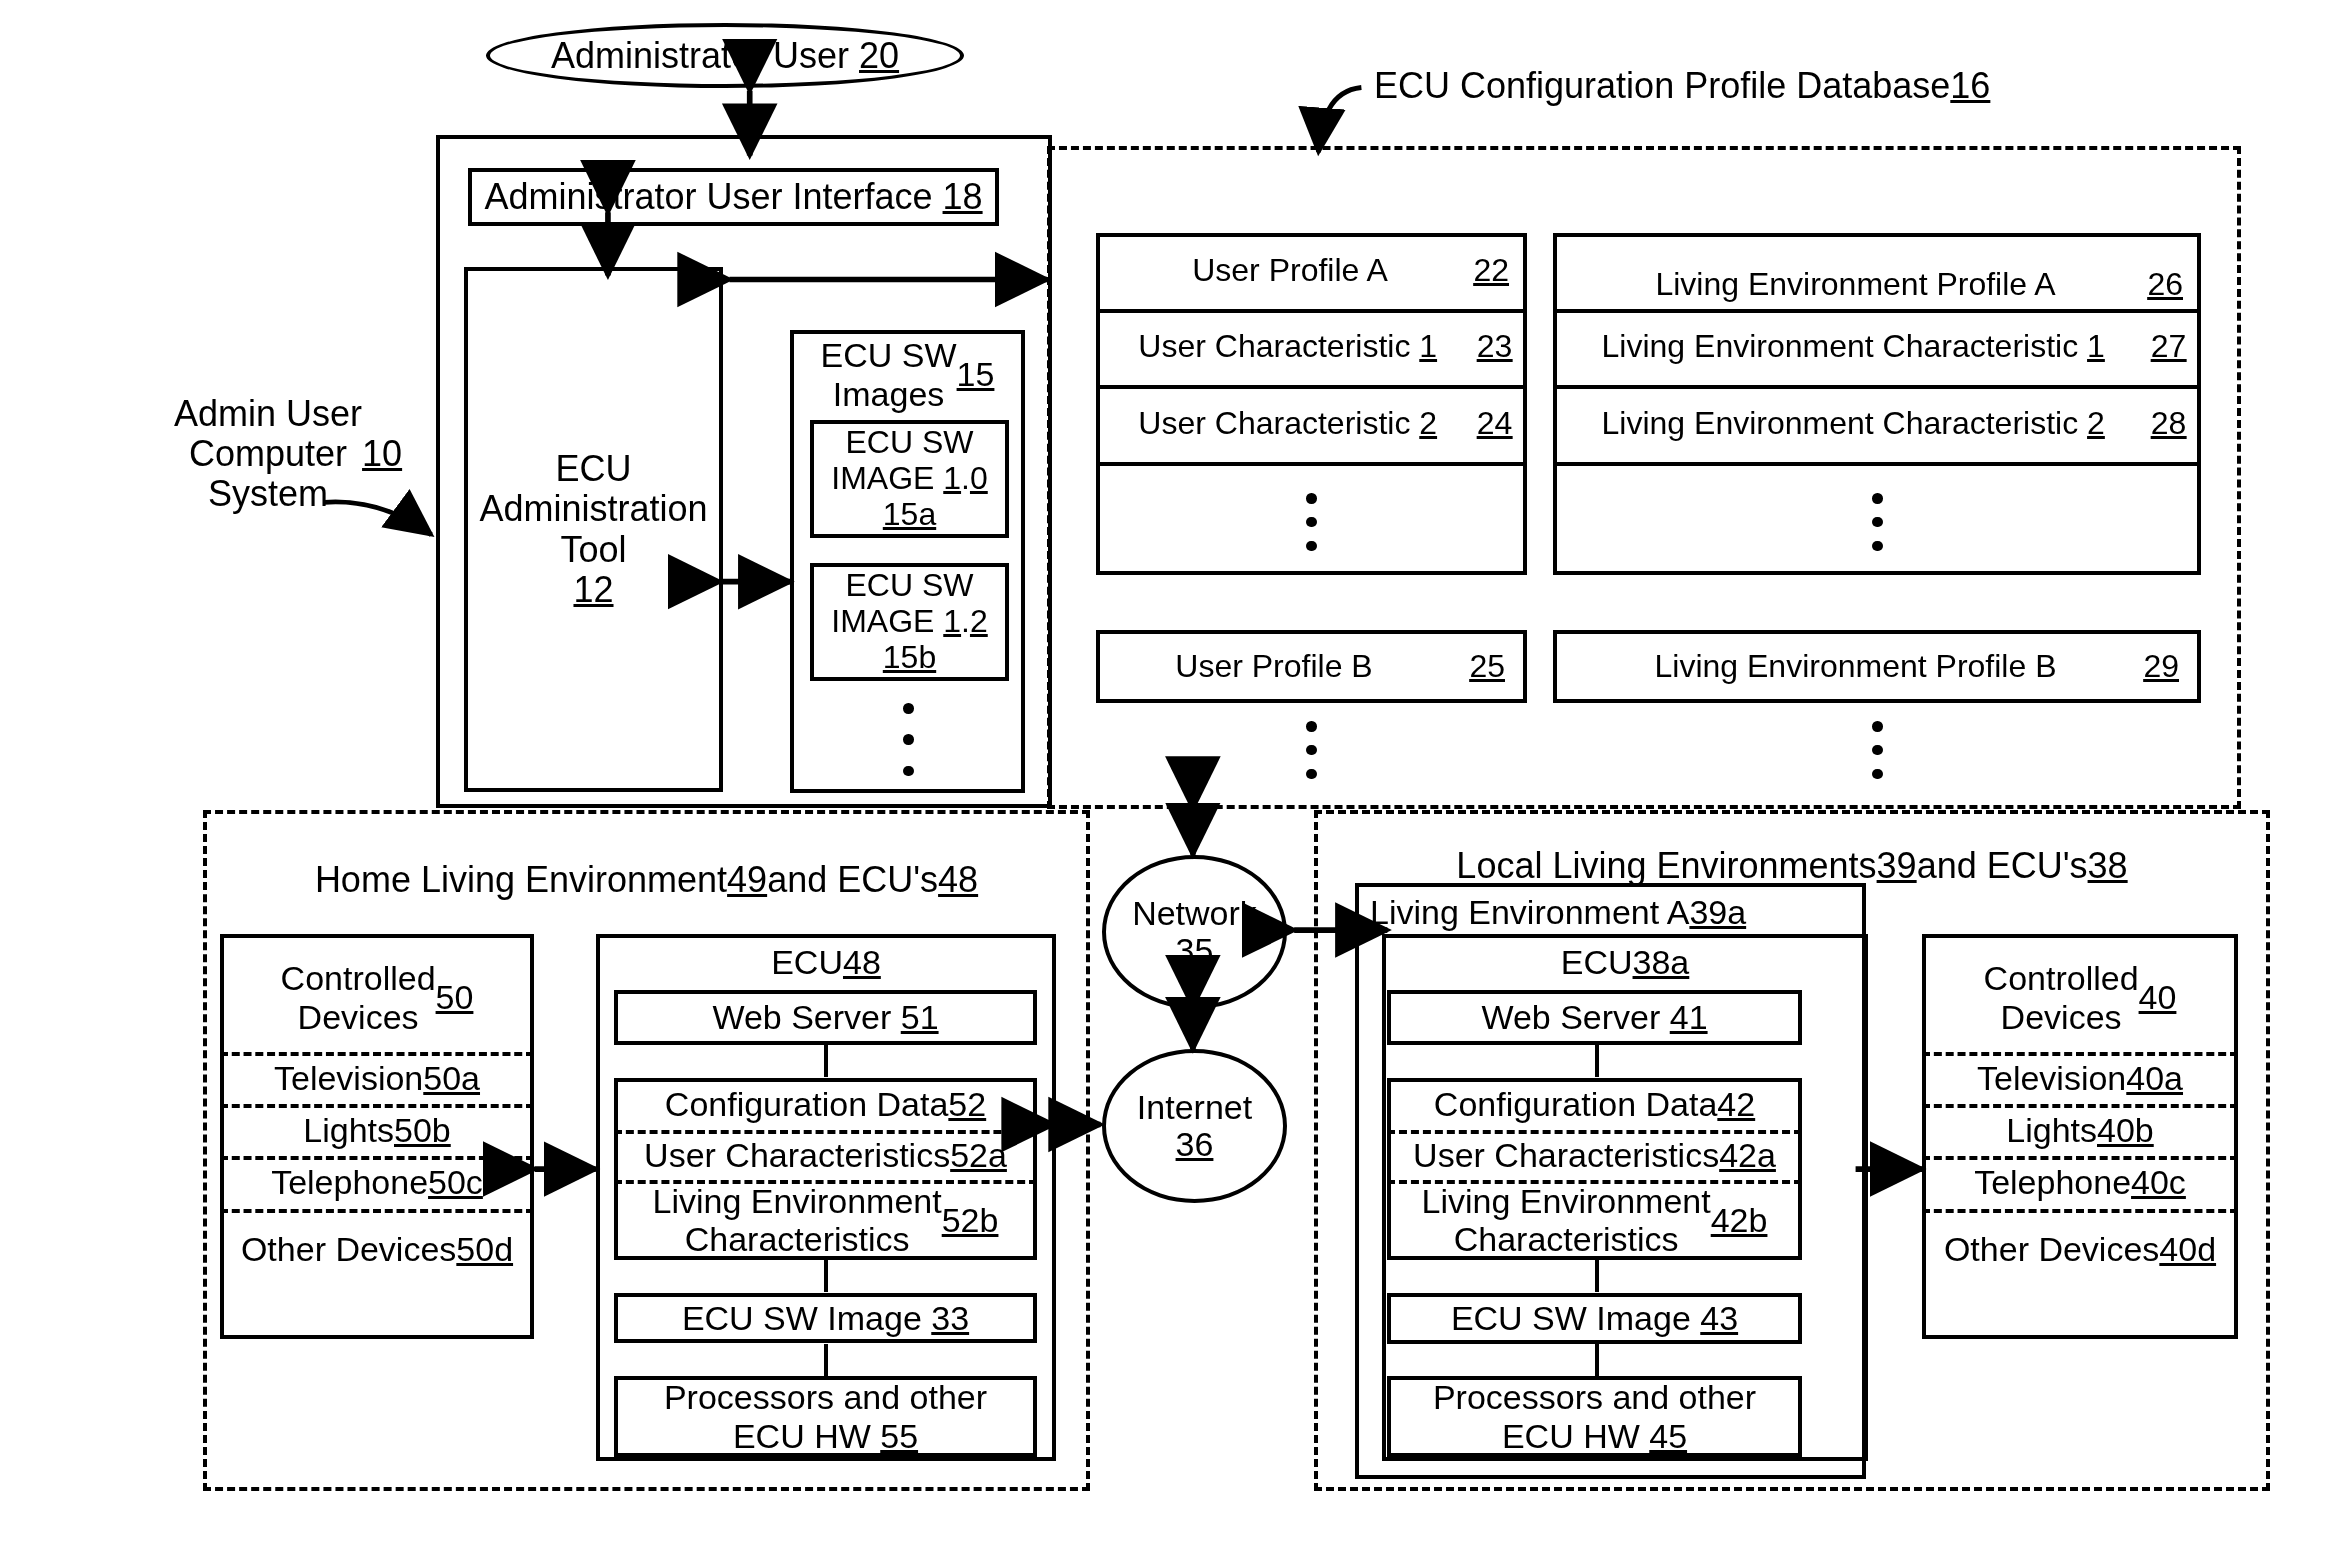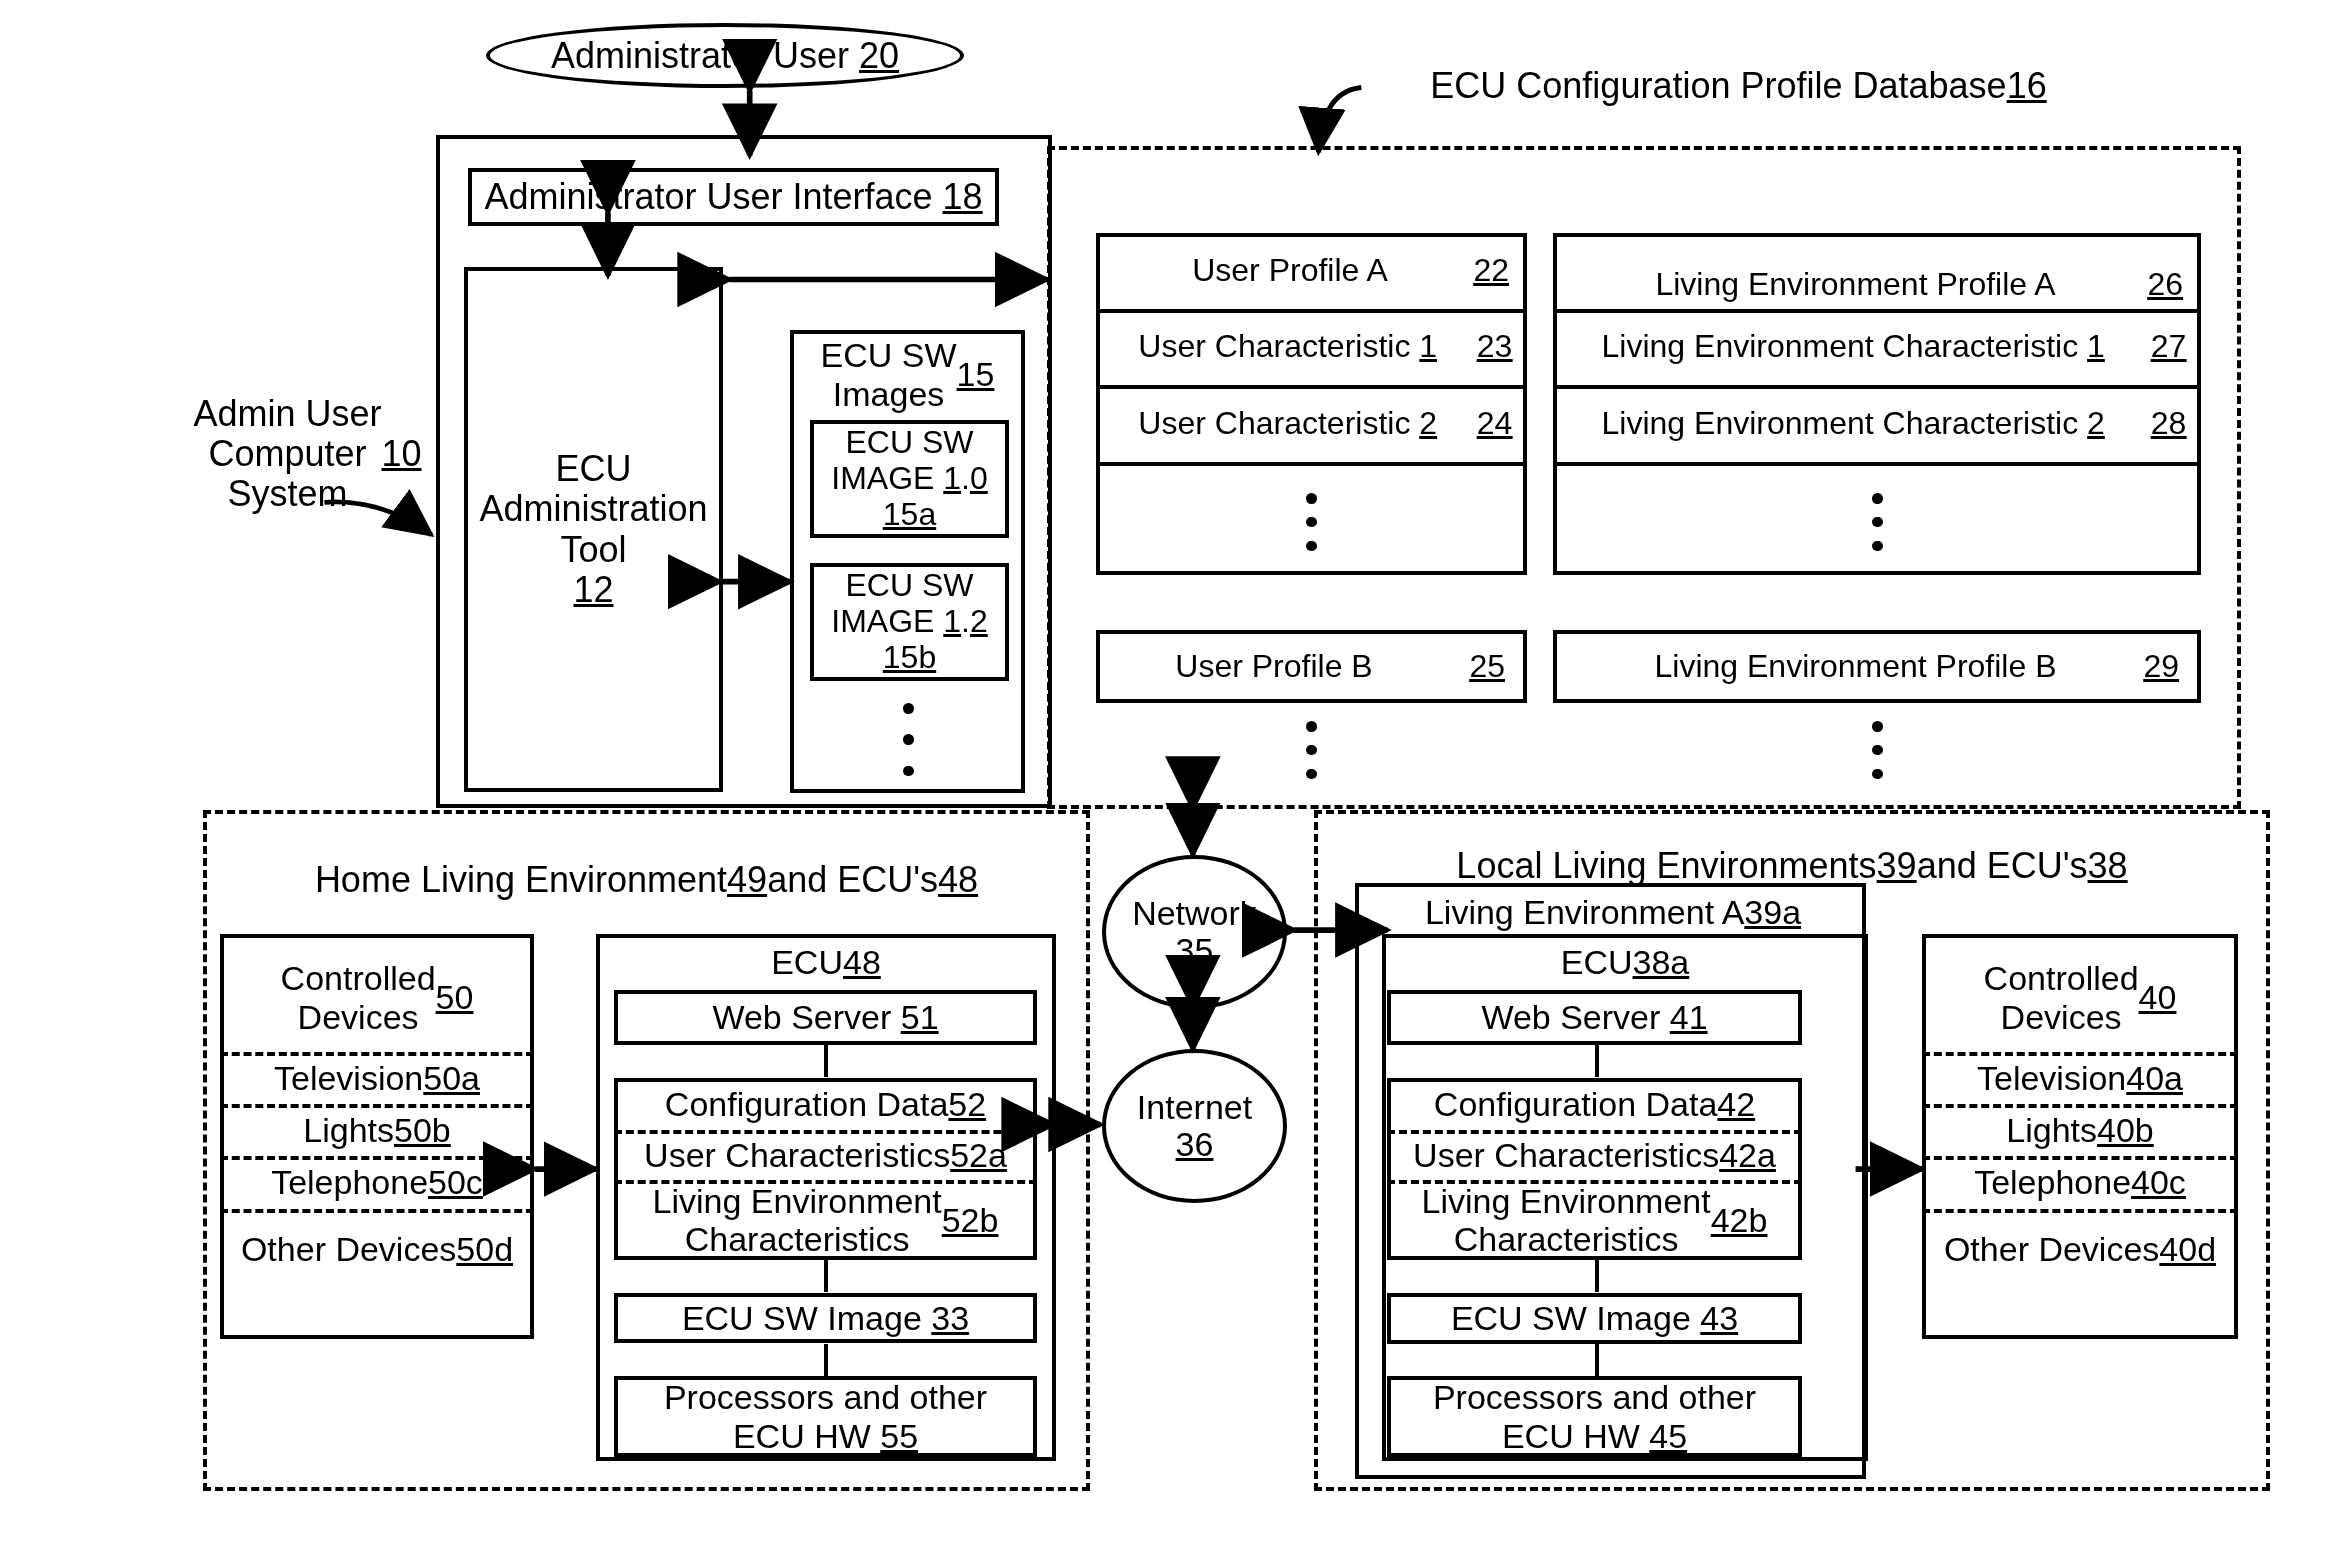--- a/index.html
+++ b/index.html
@@ -5,21 +5,21 @@
 <style>
   html,body{margin:0;padding:0;background:#fff;}
   body{font-family:"Liberation Sans","DejaVu Sans",sans-serif;color:#000;}
   #stage{position:relative;width:2342px;height:1562px;background:#fff;overflow:hidden;}
 
   .box{position:absolute;box-sizing:border-box;border:4px solid #000;background:transparent;}
   .dbox{position:absolute;box-sizing:border-box;border:4px dashed #000;background:transparent;}
 
   .lbl{position:absolute;box-sizing:border-box;display:flex;align-items:center;justify-content:center;
        text-align:center;line-height:1.12;white-space:pre-line;}
-  .lbl.left{justify-content:center;}
+  .lbl.left{justify-content:flex-start;}
   u{text-decoration:underline;text-underline-offset:1.6px;}
   .f40{font-size:32px;}
   .f42{font-size:34px;}
   .f44{font-size:36px;}
 
   .ell{position:absolute;box-sizing:border-box;border:4.9px solid #000;border-radius:50%;
        display:flex;align-items:center;justify-content:center;text-align:center;line-height:1.1;}
 
   .hline{position:absolute;background:#000;height:4px;}
   .vline{position:absolute;background:#000;width:4px;}

